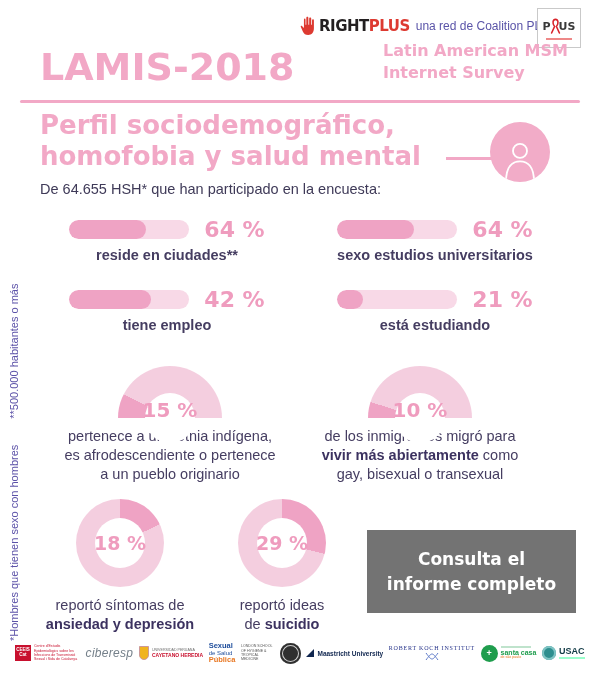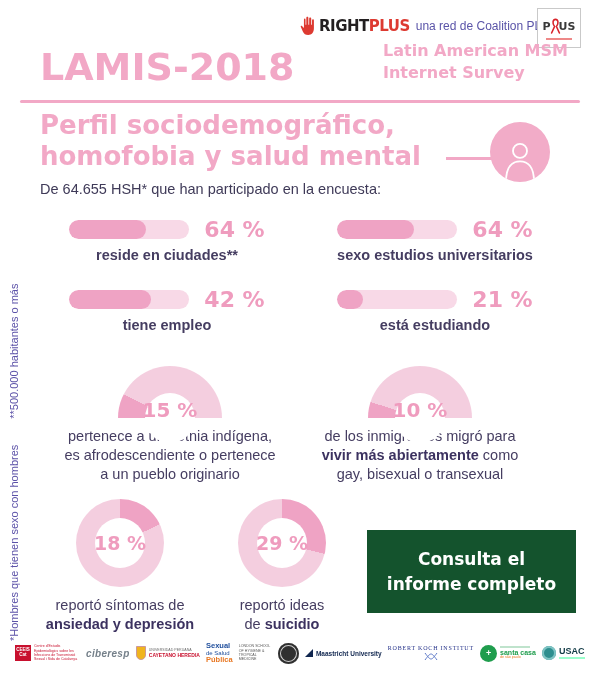--- a/index.html
+++ b/index.html
@@ -63,36 +63,36 @@
   
   .donut-cell { position:absolute; top:499px; width:150px; text-align:center; }
   #donut-0 { left:45px; } #donut-1 { left:207px; }
   .donut { position:relative; width:88px; height:88px; border-radius:50%; margin:0 auto; }
   .donut-hole { position:absolute; left:19px; top:19px; right:19px; bottom:19px; border-radius:50%;
     background:#fff; display:flex; align-items:center; justify-content:center; }
   .donut-value { font-family:"DejaVu Sans",sans-serif; font-weight:700; font-size:19px; color:#EF9CBE; white-space:nowrap; }
   .donut-label { margin-top:9px; font-size:14.5px; line-height:19px; color:#453D61; }
 
   
-  .cta { position:absolute; left:367px; top:530px; width:209px; height:83px; background:#14532d;
+  .cta { position:absolute; left:367px; top:530px; width:209px; height:83px; background:#737373;
     color:#fff; font-family:"DejaVu Sans",sans-serif; font-weight:700; font-size:17px; line-height:25px;
     display:flex; flex-direction:column; align-items:center; justify-content:center; text-align:center; cursor:pointer; }
 
   
   .vnote { position:absolute; left:8px; top:641px; width:445px; transform-origin:0 0; transform:rotate(-90deg);
     font-size:11px; color:#5C52A8; display:flex; gap:26px; white-space:nowrap; }
 
   
   .footer { position:absolute; left:15px; top:636px; width:570px; height:34px;
     display:flex; align-items:center; justify-content:space-between; }
   .logo { display:flex; align-items:center; gap:3px; }
   .ceeis-box { width:16px; height:16px; background:#C8102E; color:#fff; font-weight:700; font-size:4.5px;
     line-height:1.1; display:flex; flex-direction:column; align-items:center; justify-content:center; }
   .ceeis-desc { width:46px; font-size:3.6px; line-height:1.25; color:#C8102E; text-align:left; }
-  .ciberesp { font-style:italic; font-weight:700; font-size:10px; color:#75808A; letter-spacing:0.3px; }
+  .ciberesp { font-style:italic; font-weight:400; font-size:12px; color:#75808A; letter-spacing:0.3px; }
   .cay-shield { width:10px; height:14px; background:#F0B41E; border-radius:0 0 5px 5px; border:1px solid #C99; }
   .cay-txt { text-align:left; }
   .cay-l1 { font-size:3.6px; color:#6b6b6b; }
   .cay-l2 { font-size:5px; font-weight:700; color:#C8102E; }
   .esc { text-align:left; line-height:1.05; }
   .esc-l1 { font-size:7.5px; font-weight:700; color:#1F4E9C; }
   .esc-l2 { font-size:6px; color:#1F4E9C; }
   .esc-l3 { font-size:7.5px; font-weight:700; color:#E87722; }
   .lshtm-txt { width:36px; font-size:3.6px; line-height:1.25; color:#555; text-transform:uppercase; text-align:left; }
   .lshtm-seal { width:21px; height:21px; border-radius:50%; background:#2F2F2F;

